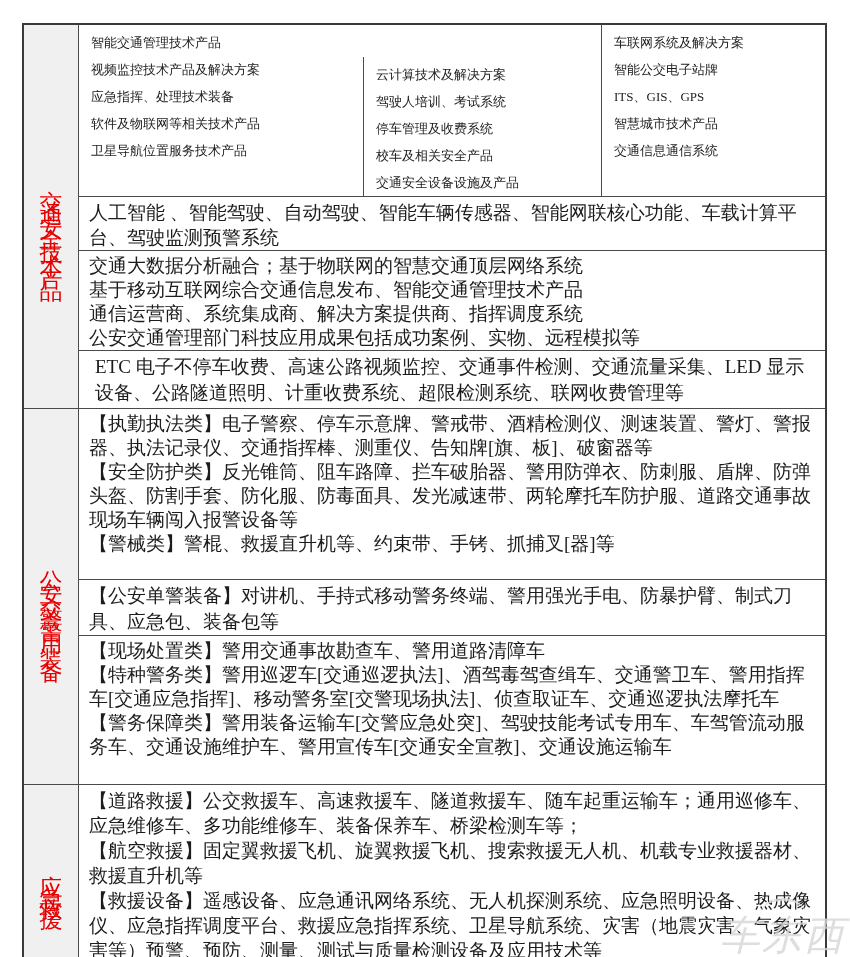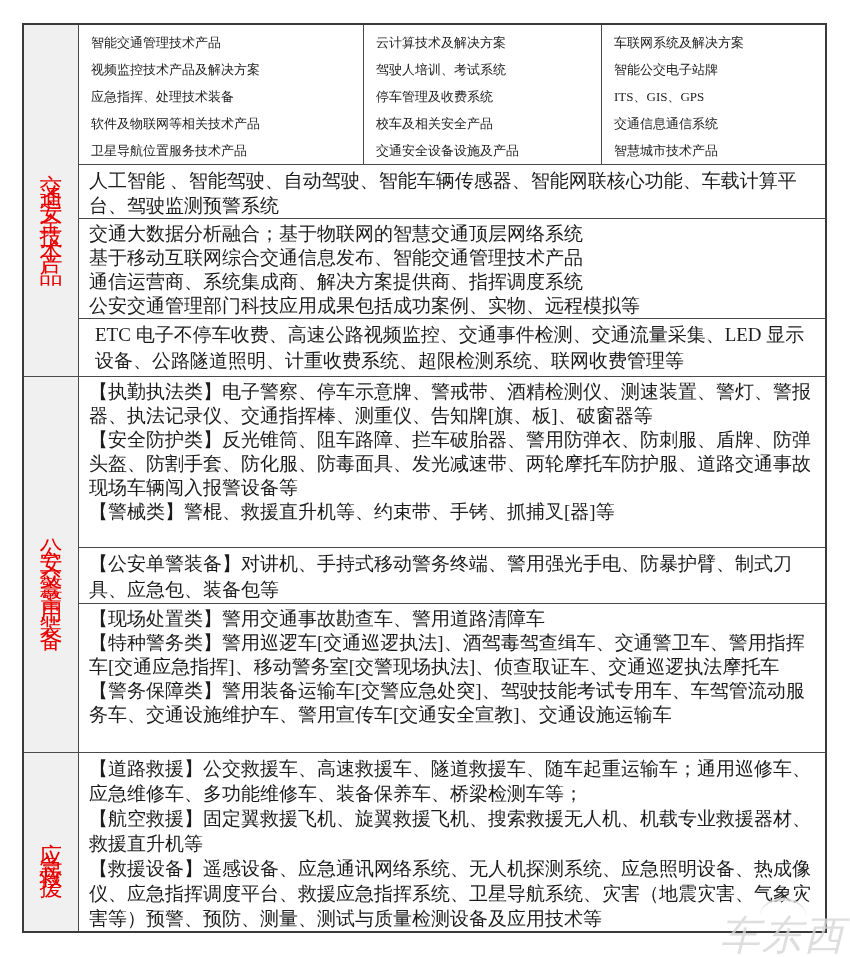--- a/index.html
+++ b/index.html
@@ -28,21 +28,21 @@
     transform:translateY(6px);
   }
   .label-text.tight{letter-spacing:11px;transform:translateY(5px);}
   .content{flex:1 1 auto;display:flex;flex-direction:column;min-width:0;}
   .row{border-bottom:1px solid #4a4a4a;box-sizing:border-box;padding:3px 8px 0 10px;font-size:19px;}
   .row:last-child{border-bottom:none;}
   .cols{display:flex;padding:0;}
   .col{box-sizing:border-box;padding:4px 6px 0 12px;font-size:13px;line-height:27px;}
   .col + .col{border-left:1px solid #4a4a4a;}
   .col-1{flex:0 0 284px;}
-  .col-2{flex:0 0 238px;}
+  .col-2{flex:0 0 238px;margin-top:32px;}
   .col-3{flex:1 1 auto;}
   .lh27{line-height:24px;}
   .lh26{line-height:26px;}
   .lh25{line-height:25px;}
   .lh24{line-height:24px;}
   .h140{min-height:140px;}
   .h52{min-height:52px;}
   .h96{min-height:96px;}
   .h57{min-height:57px;padding-left:16px;}
   .h171{min-height:171px;}
@@ -87,22 +87,22 @@
           <div class="line">云计算技术及解决方案</div>
           <div class="line">驾驶人培训、考试系统</div>
           <div class="line">停车管理及收费系统</div>
           <div class="line">校车及相关安全产品</div>
           <div class="line">交通安全设备设施及产品</div>
         </div>
         <div class="col col-3">
           <div class="line">车联网系统及解决方案</div>
           <div class="line">智能公交电子站牌</div>
           <div class="line">ITS、GIS、GPS</div>
+          <div class="line">智慧城市技术产品</div>
           <div class="line">交通信息通信系统</div>
-          <div class="line">智慧城市技术产品</div>
         </div>
       </div>
       <div class="row h52 lh25">
         <div class="para">人工智能 、智能驾驶、自动驾驶、智能车辆传感器、智能网联核心功能、车载计算平台、驾驶监测预警系统</div>
       </div>
       <div class="row h96 lh24">
         <div>交通大数据分析融合；基于物联网的智慧交通顶层网络系统</div>
         <div>基于移动互联网综合交通信息发布、智能交通管理技术产品</div>
         <div>通信运营商、系统集成商、解决方案提供商、指挥调度系统</div>
         <div>公安交通管理部门科技应用成果包括成功案例、实物、远程模拟等</div>

